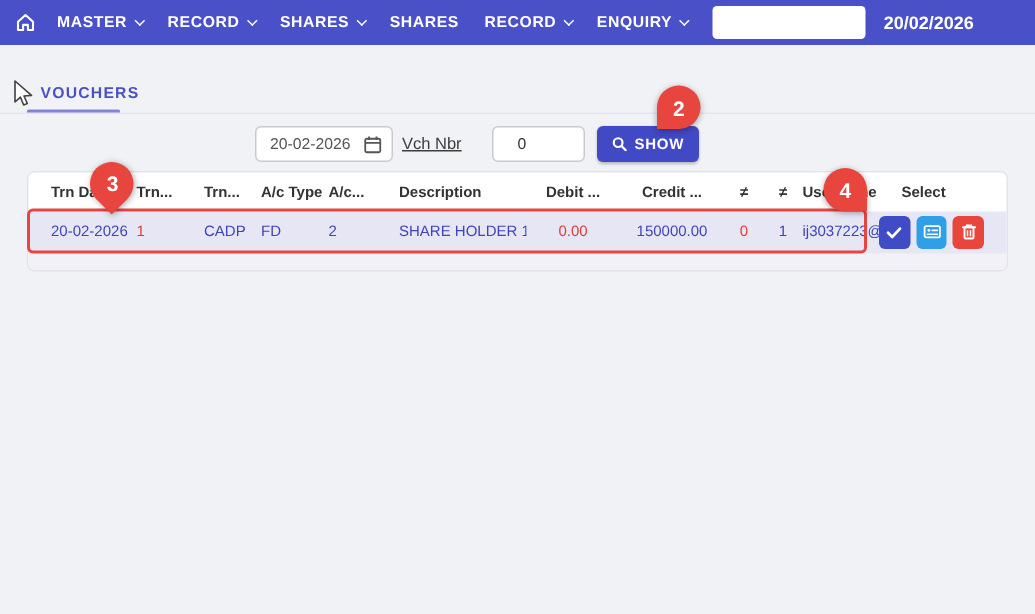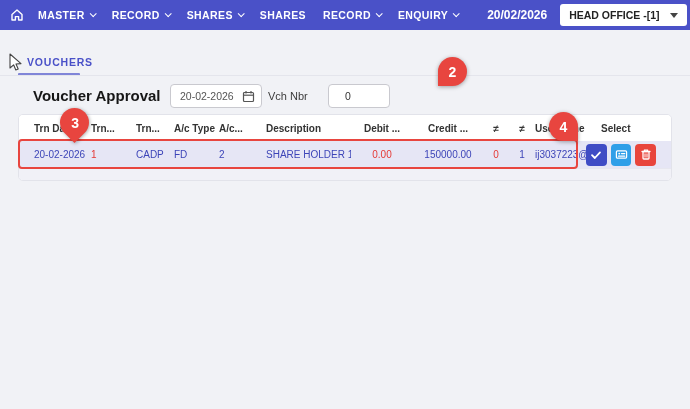--- a/index.html
+++ b/index.html
@@ -52,21 +52,21 @@
   .cursor { position:absolute; left:8px; top:53px; z-index:50; }
   
   .toolbar { position:absolute; left:0; top:82px; width:690px; height:30px; }
   .va-title { position:absolute; left:33px; top:5px; font-size:15px; font-weight:700; color:#161616; }
   .date-input {
     position:absolute; left:170px; top:2px; width:92px; height:24px;
     background:#fff; border:1px solid #c9c9cf; border-radius:4px;
     display:flex; align-items:center; justify-content:space-between; padding:0 6px 0 9px; cursor:text;
   }
   .date-input .val { font-size:10.5px; color:#555; }
-  .vch-label { position:absolute; left:268px; top:8px; font-size:11px; color:#3c3c3c; }
+  .vch-label { position:absolute; left:268px; top:8px; font-size:11px; color:#3c3c3c;text-decoration:underline; }
   .vch-input {
     position:absolute; left:328px; top:2px; width:62px; height:24px;
     background:#fff; border:1px solid #c9c9cf; border-radius:4px;
     font-size:10.5px; color:#333; padding:0 0 0 16px; outline:none;
     font-family:"Liberation Sans", sans-serif;
   }
   .show-btn {
     position:absolute; left:398px; top:2px; height:24px; padding:0 10px;
     background:#4149c4; color:#fff; border:none; border-radius:4px;
     font-size:10px; font-weight:700; letter-spacing:.5px;
@@ -142,50 +142,52 @@
   </div>
   <div class="nav-item">
     <span>ENQUIRY</span>
       <span class="chev"></span>
   </div>
   <div class="nav-search">
     
     
   </div>
   <div class="nav-date">20/02/2026</div>
-  <div class="branch-select">
-    <span>HEAD OFFICE -[1]</span>
-    <span class="caret-dark"></span>
-  </div>
 
 </div>
 
 <div class="tabstrip">
   <div class="tab">VOUCHERS</div>
   <div class="tab-underline"></div>
   <div class="divider"></div>
 </div>
 
 <svg class="cursor" width="15" height="20" viewBox="0 0 15 20">
   <path d="M2 1 L2 15 L5.6 11.8 L7.8 17 L10.2 16 L8 11 L13 10.6 Z" fill="#fff" stroke="#444" stroke-width="1.1" stroke-linejoin="round"></path>
 </svg>
 
 <div class="toolbar">
-  <div class="va-title">Voucher Approval</div>
   <div class="date-input">
     <span class="val">20-02-2026</span>
     <svg class="icon-svg" width="13" height="13" viewBox="0 0 13 13">
       <rect x="1.5" y="2.5" width="10" height="9" rx="1" fill="none" stroke="#555" stroke-width="1.2"></rect>
       <line x1="1.5" y1="5.2" x2="11.5" y2="5.2" stroke="#555" stroke-width="1.2"></line>
       <line x1="4" y1="1" x2="4" y2="3.4" stroke="#555" stroke-width="1.2"></line>
       <line x1="9" y1="1" x2="9" y2="3.4" stroke="#555" stroke-width="1.2"></line>
     </svg>
   </div>
   <div class="vch-label">Vch Nbr</div>
   <input class="vch-input" type="text" value="0" style="">
+  <button class="show-btn">
+    <svg class="icon-svg" width="10" height="10" viewBox="0 0 11 11">
+      <circle cx="4.5" cy="4.5" r="3.2" fill="none" stroke="#fff" stroke-width="1.6"></circle>
+      <line x1="7" y1="7" x2="10" y2="10" stroke="#fff" stroke-width="1.6" stroke-linecap="round"></line>
+    </svg>
+    <span>SHOW</span>
+  </button>
 </div>
 
 <div class="table-card">
   <div class="grid-row thead">
     <div class="th">Trn Date</div>
     <div class="th">Trn...</div>
     <div class="th">Trn...</div>
     <div class="th">A/c Type</div>
     <div class="th">A/c...</div>
     <div class="th">Description</div>

